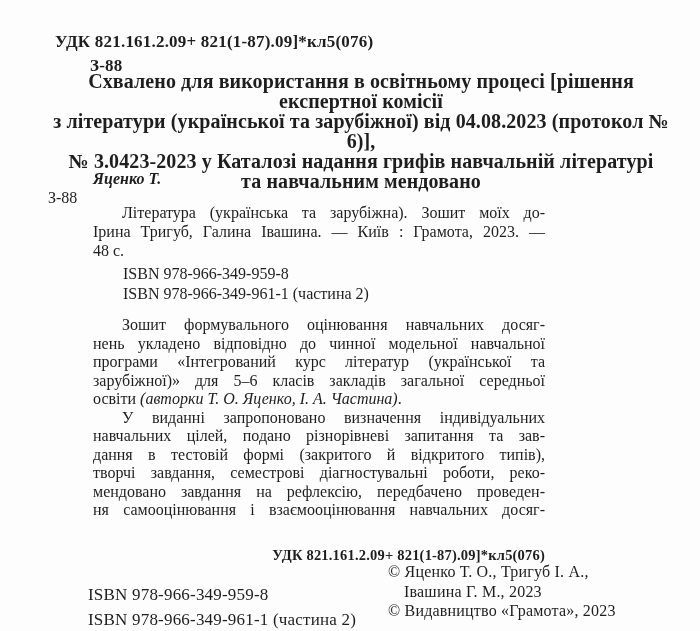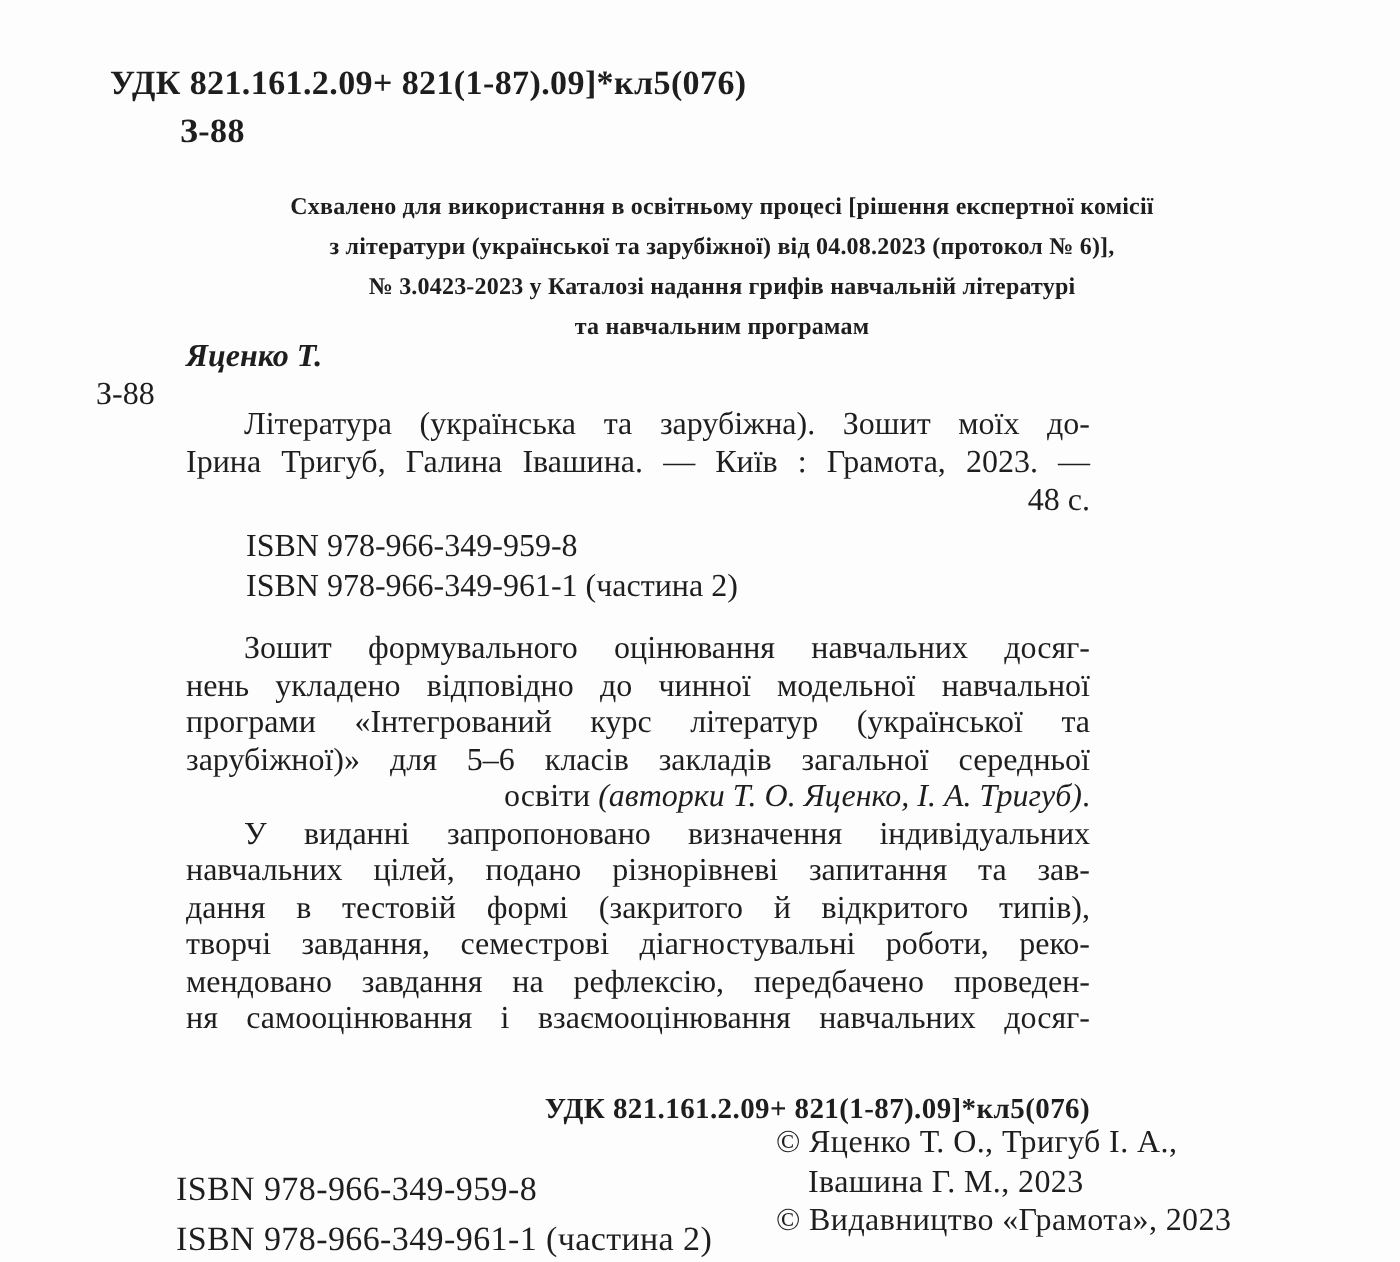--- a/index.html
+++ b/index.html
@@ -11,70 +11,70 @@
     position:relative;
     overflow:hidden;
     -webkit-font-smoothing:antialiased;
   }
   .abs{position:absolute;}
   .b{font-weight:bold;}
   
   #udc-top{left:55px;top:32px;font-size:17px;letter-spacing:.2px;}
   #sign-top{left:90px;top:56px;font-size:17px;letter-spacing:.2px;}
   
-  #approval{left:41px;top:93px;width:640px;font-size:12px;line-height:20px;text-align:center;letter-spacing:.1px;}
+  #approval{left:41px;top:71px;width:640px;font-size:20px;line-height:20px;text-align:center;letter-spacing:.1px;}
   
   #author-heading{left:93px;top:170px;font-size:16px;font-style:italic;}
   #card-sign{left:48px;top:189px;font-size:16px;}
   #card-desc{left:93px;top:203px;width:452px;font-size:16px;line-height:19px;}
   #isbn-mid{left:123px;top:264px;font-size:16px;line-height:20px;}
   
   #annotation{left:93px;top:316px;width:452px;font-size:16px;line-height:18.5px;}
   .indent{padding-left:29px;}
   .jl{text-align:justify;text-align-last:justify;}
-  .ll{text-align:right;}
+  .ll{text-align:left;}
   .it{font-style:italic;}
   
   #udc-bottom{left:93px;top:547px;width:452px;font-size:14.5px;text-align:right;letter-spacing:.2px;}
   #isbn-bottom{left:88px;top:582px;font-size:17px;line-height:25px;letter-spacing:.2px;}
   #copyright{left:388px;top:562px;font-size:16px;line-height:19.5px;letter-spacing:.2px;}
   .cr-indent{padding-left:16px;}
 </style>
 </head>
 <body>
 
 <div class="abs b" id="udc-top">УДК 821.161.2.09+ 821(1-87).09]*кл5(076)</div>
 <div class="abs b" id="sign-top">З-88</div>
 
 <div class="abs b" id="approval">
   <div>Схвалено для використання в освітньому процесі [рішення експертної комісії</div>
   <div>з літератури (української та зарубіжної) від 04.08.2023 (протокол № 6)],</div>
   <div>№ 3.0423-2023 у Каталозі надання грифів навчальній літературі</div>
-  <div>та навчальним програмам</div>
+  <div>та навчальним мендовано</div>
 </div>
 
 <div class="abs b" id="author-heading">Яценко Т.</div>
 <div class="abs" id="card-sign">З-88</div>
 <div class="abs" id="card-desc">
   <div class="jl indent">Література (українська та зарубіжна). Зошит моїх до-</div>
   <div class="jl">Ірина Тригуб, Галина Івашина. — Київ : Грамота, 2023. —</div>
   <div class="ll">48 с.</div>
 </div>
 <div class="abs" id="isbn-mid">
   <div>ISBN 978-966-349-959-8</div>
   <div>ISBN 978-966-349-961-1 (частина 2)</div>
 </div>
 
 <div class="abs" id="annotation">
   <div>
     <div class="jl indent">Зошит формувального оцінювання навчальних досяг-</div>
     <div class="jl">нень укладено відповідно до чинної модельної навчальної</div>
     <div class="jl">програми «Інтегрований курс літератур (української та</div>
     <div class="jl">зарубіжної)» для 5–6 класів закладів загальної середньої</div>
-    <div class="ll"><span>освіти </span><span class="it">(авторки Т. О. Яценко, І. А. Тригуб)</span><span>.</span></div>
+    <div class="ll"><span>освіти </span><span class="it">(авторки Т. О. Яценко, І. А. Частина)</span><span>.</span></div>
   </div>
   <div>
     <div class="jl indent">У виданні запропоновано визначення індивідуальних</div>
     <div class="jl">навчальних цілей, подано різнорівневі запитання та зав-</div>
     <div class="jl">дання в тестовій формі (закритого й відкритого типів),</div>
     <div class="jl">творчі завдання, семестрові діагностувальні роботи, реко-</div>
     <div class="jl">мендовано завдання на рефлексію, передбачено проведен-</div>
     <div class="jl">ня самооцінювання і взаємооцінювання навчальних досяг-</div>
   </div>
 </div>

